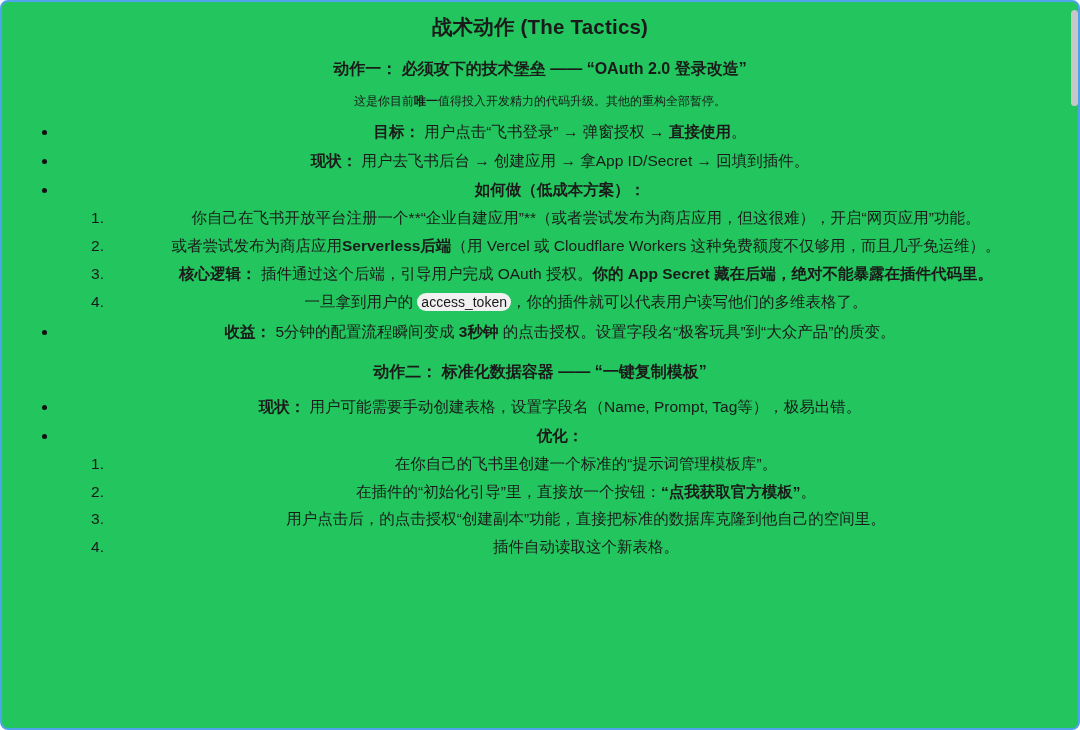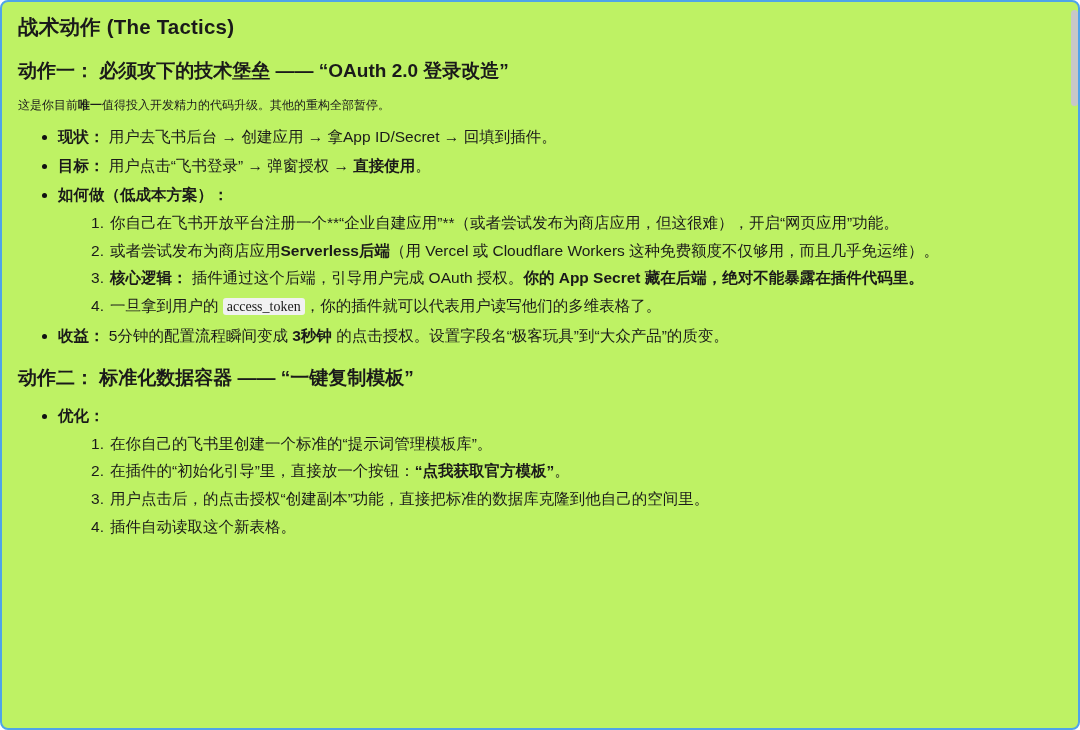--- a/index.html
+++ b/index.html
@@ -13,33 +13,34 @@
     font-family: "Liberation Sans", sans-serif;
     color: #1a1a1a;
     overflow: hidden;
   }
   .page {
     box-sizing: border-box;
     width: 1080px;
     height: 730px;
     border: 2px solid #4fa3ea;
     border-radius: 8px;
-    background: #bef264;
+    background: #22c55e;
     padding: 10px 16px 0 16px;
     overflow: hidden;
+    text-align: center;
   }
   .doc-title {
     font-size: 20.5px;
     font-weight: bold;
     letter-spacing: 0.2px;
     margin: 2px 0 14px 0;
     line-height: 1.3;
   }
   .section-head {
-    font-size: 19px;
+    font-size: 16px;
     font-weight: bold;
     margin: 16px 0 12px 0;
     line-height: 1.45;
   }
   .para {
     font-size: 12px;
     line-height: 1.55;
     margin: 10px 0 10px 0;
   }
   ul.bullets {
@@ -82,24 +83,24 @@
     content: counter(numitem) ".";
     position: absolute;
     left: 0;
     top: 0;
     width: 20px;
     text-align: right;
     font-size: 15.5px;
   }
   b, .b { font-weight: bold; }
   code, .code {
-    font-family: Liberation Serif, serif;
+    font-family: Liberation Sans, sans-serif;
     font-size: 14px;
     background: #f1f1f1;
-    border-radius: 3px;
+    border-radius: 9px;
     padding: 1px 4px;
   }
   .scrollbar {
     position: absolute;
     right: 1px;
     top: 2px;
     width: 9px;
     height: 726px;
     background: transparent;
   }
@@ -124,25 +125,25 @@
 
   <div class="section-head">动作一： 必须攻下的技术堡垒 —— “OAuth 2.0 登录改造”</div>
 
   <div class="para">
     <span>这是你目前</span><b>唯一</b><span>值得投入开发精力的代码升级。其他的重构全部暂停。</span>
   </div>
 
   <ul class="bullets">
 
     <li>
+      <b>目标：</b><span> 用户点击“飞书登录” → 弹窗授权 → </span><b>直接使用</b><span>。</span>
+    </li>
+
+    <li>
       <b>现状：</b><span> 用户去飞书后台 → 创建应用 → 拿App ID/Secret → 回填到插件。</span>
-    </li>
-
-    <li>
-      <b>目标：</b><span> 用户点击“飞书登录” → 弹窗授权 → </span><b>直接使用</b><span>。</span>
     </li>
 
     <li>
       <b>如何做（低成本方案）：</b>
       <ol class="numbered">
         <li>
           <span>你自己在飞书开放平台注册一个**“企业自建应用”**（或者尝试发布为商店应用，但这很难），开启“网页应用”功能。</span>
         </li>
         <li>
           <span>或者尝试发布为商店应用</span><b>Serverless后端</b><span>（用 Vercel 或 Cloudflare Workers 这种免费额度不仅够用，而且几乎免运维）。</span>
@@ -160,20 +161,23 @@
       <b>收益：</b><span> 5分钟的配置流程瞬间变成 </span><b>3秒钟</b><span> 的点击授权。设置字段名“极客玩具”到“大众产品”的质变。</span>
     </li>
 
   </ul>
 
   <div class="section-head">动作二： 标准化数据容器 —— “一键复制模板”</div>
 
 
   <ul class="bullets">
 
+    <li>
+      <b>现状：</b><span> 用户可能需要手动创建表格，设置字段名（Name, Prompt, Tag等），极易出错。</span>
+    </li>
 
     <li>
       <b>优化：</b>
       <ol class="numbered">
         <li>
           <span>在你自己的飞书里创建一个标准的“提示词管理模板库”。</span>
         </li>
         <li>
           <span>在插件的“初始化引导”里，直接放一个按钮：</span><b>“点我获取官方模板”</b><span>。</span>
         </li>

